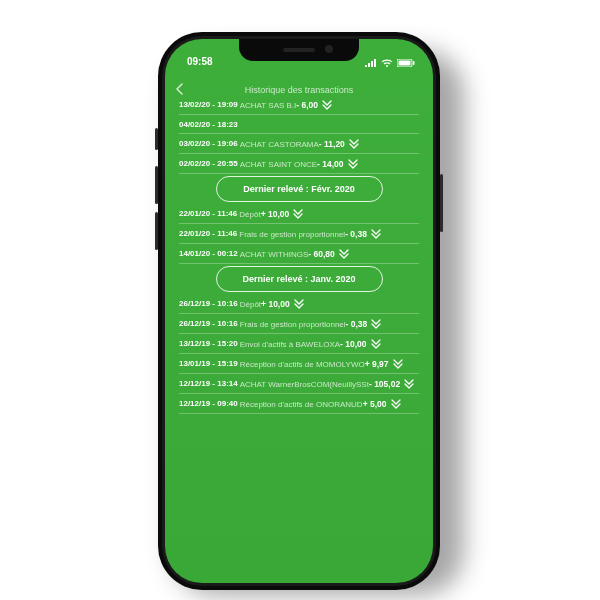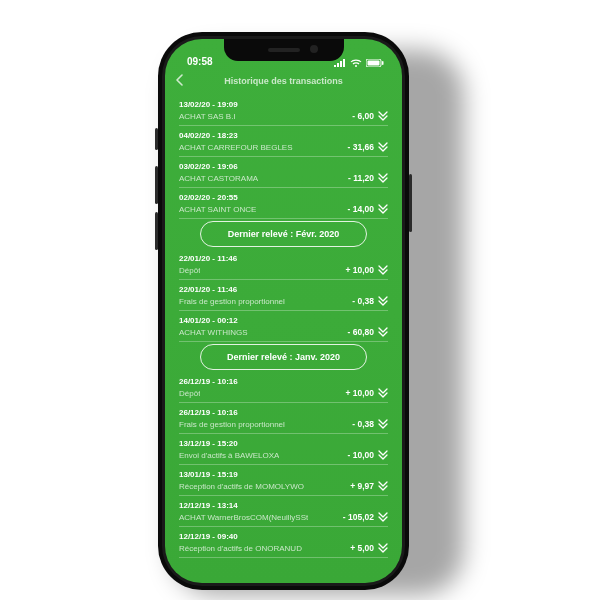--- a/index.html
+++ b/index.html
@@ -11,21 +11,21 @@
     --text-dim:rgba(255,255,255,0.72);
     --divider:rgba(255,255,255,0.28);
   }
   html,body{margin:0;padding:0;width:600px;height:600px;background:#ffffff;font-family:-apple-system,Helvetica,Arial,sans-serif;}
   .stage{position:relative;width:600px;height:600px;overflow:hidden;}
   .shadow{
     position:absolute;left:172px;top:50px;width:292px;height:545px;
     border-radius:44px;background:rgba(0,0,0,0.35);filter:blur(12px);
   }
   .phone{
-    position:absolute;left:158px;top:32px;width:251px;height:558px;
+    position:absolute;left:158px;top:32px;width:282px;height:558px;
     border-radius:44px;background:var(--phone-frame);
     padding:4px;box-sizing:border-box;
   }
   .bezel{
     width:100%;height:100%;border-radius:40px;background:var(--phone-bezel);
     padding:3px;box-sizing:border-box;position:relative;
   }
   
   .btn-side{position:absolute;background:#2b2b2b;border-radius:2px;}
   .btn-left1{left:-3px;top:96px;width:3px;height:22px;}
@@ -46,34 +46,34 @@
   .notch:after{content:"";position:absolute;right:26px;top:6px;width:8px;height:8px;border-radius:50%;background:#222;}
   .status-bar{
     position:absolute;top:0;left:0;right:0;height:28px;z-index:4;
     display:flex;align-items:flex-end;justify-content:space-between;
     padding:0 18px 0 22px;box-sizing:border-box;color:var(--text-white);
     font-size:10px;font-weight:600;
   }
   .status-right{display:flex;gap:4px;align-items:flex-end;}
   .status-right svg{display:block;}
   .header{
-    position:absolute;top:30px;left:0;right:0;height:24px;
+    position:absolute;top:39px;left:0;right:0;height:24px;
     display:flex;align-items:center;color:var(--text-dim);
-    font-size:9px;font-weight:700;
+    font-size:9px;font-weight:400;
   }
   .back{width:30px;display:flex;justify-content:center;align-items:center;}
   .header-title{flex:1;text-align:center;margin-left:-30px;}
   .content{
     position:absolute;top:56px;left:0;right:0;bottom:0;
     overflow:hidden;padding:0 14px;box-sizing:border-box;
   }
   .row{
     border-bottom:0.5px solid var(--divider);
     padding:5px 0 4px 0;
-    display:flex;flex-direction:column;gap:2px;
+    display:flex;flex-direction:row;gap:2px;
   }
   .row-top{font-size:8px;font-weight:700;color:var(--text-white);}
   .row-bottom{display:flex;justify-content:space-between;align-items:center;}
   .desc{font-size:8px;color:var(--text-dim);white-space:nowrap;overflow:hidden;text-overflow:ellipsis;max-width:150px;}
   .amt{display:flex;align-items:center;gap:4px;}
   .amt-val{font-size:8.5px;font-weight:700;color:var(--text-white);}
   .v-icon svg{display:block;}
   .pill{
     margin:2px auto;border:1px solid rgba(255,255,255,0.85);
     border-radius:14px;height:24px;display:flex;align-items:center;justify-content:center;
@@ -147,31 +147,20 @@
                   <span class="v-icon">
                     <svg width="10" height="10" viewBox="0 0 10 10">
                       <path d="M1 5 L5 9 L9 5 M1 1 L5 5 L9 1" stroke="#fff" stroke-width="1.3" fill="none" stroke-linecap="round" stroke-linejoin="round"></path>
                     </svg>
                   </span>
                 </div>
               </div>
             </div>
             <div class="row">
               <div class="row-top">04/02/20 - 18:23</div>
-              <div class="row-bottom">
-                <div class="desc">ACHAT CARREFOUR BEGLES</div>
-                <div class="amt">
-                  <span class="amt-val">- 31,66</span>
-                  <span class="v-icon">
-                    <svg width="10" height="10" viewBox="0 0 10 10">
-                      <path d="M1 5 L5 9 L9 5 M1 1 L5 5 L9 1" stroke="#fff" stroke-width="1.3" fill="none" stroke-linecap="round" stroke-linejoin="round"></path>
-                    </svg>
-                  </span>
-                </div>
-              </div>
             </div>
             <div class="row">
               <div class="row-top">03/02/20 - 19:06</div>
               <div class="row-bottom">
                 <div class="desc">ACHAT CASTORAMA</div>
                 <div class="amt">
                   <span class="amt-val">- 11,20</span>
                   <span class="v-icon">
                     <svg width="10" height="10" viewBox="0 0 10 10">
                       <path d="M1 5 L5 9 L9 5 M1 1 L5 5 L9 1" stroke="#fff" stroke-width="1.3" fill="none" stroke-linecap="round" stroke-linejoin="round"></path>

